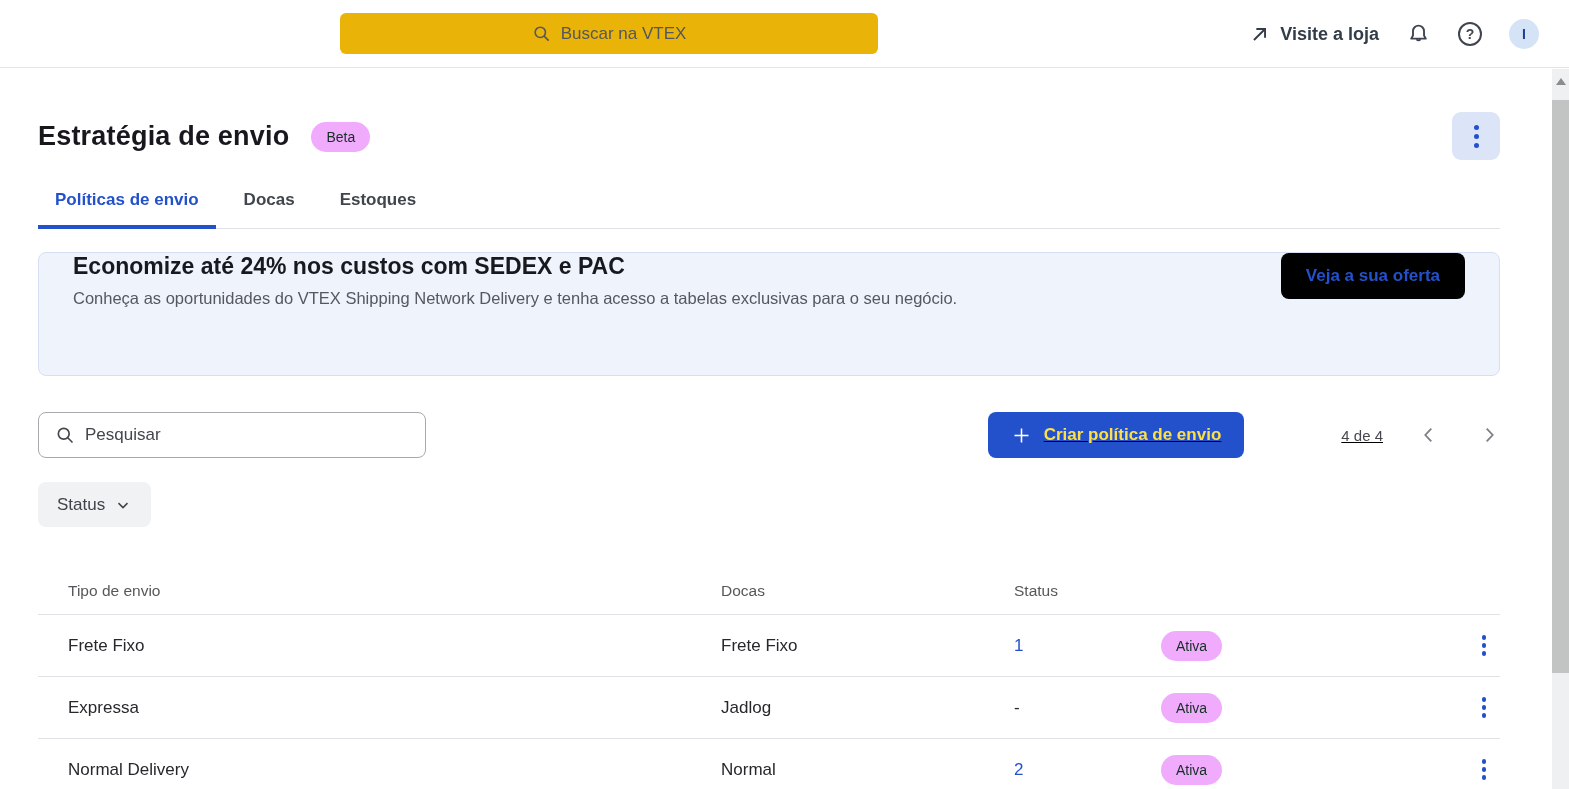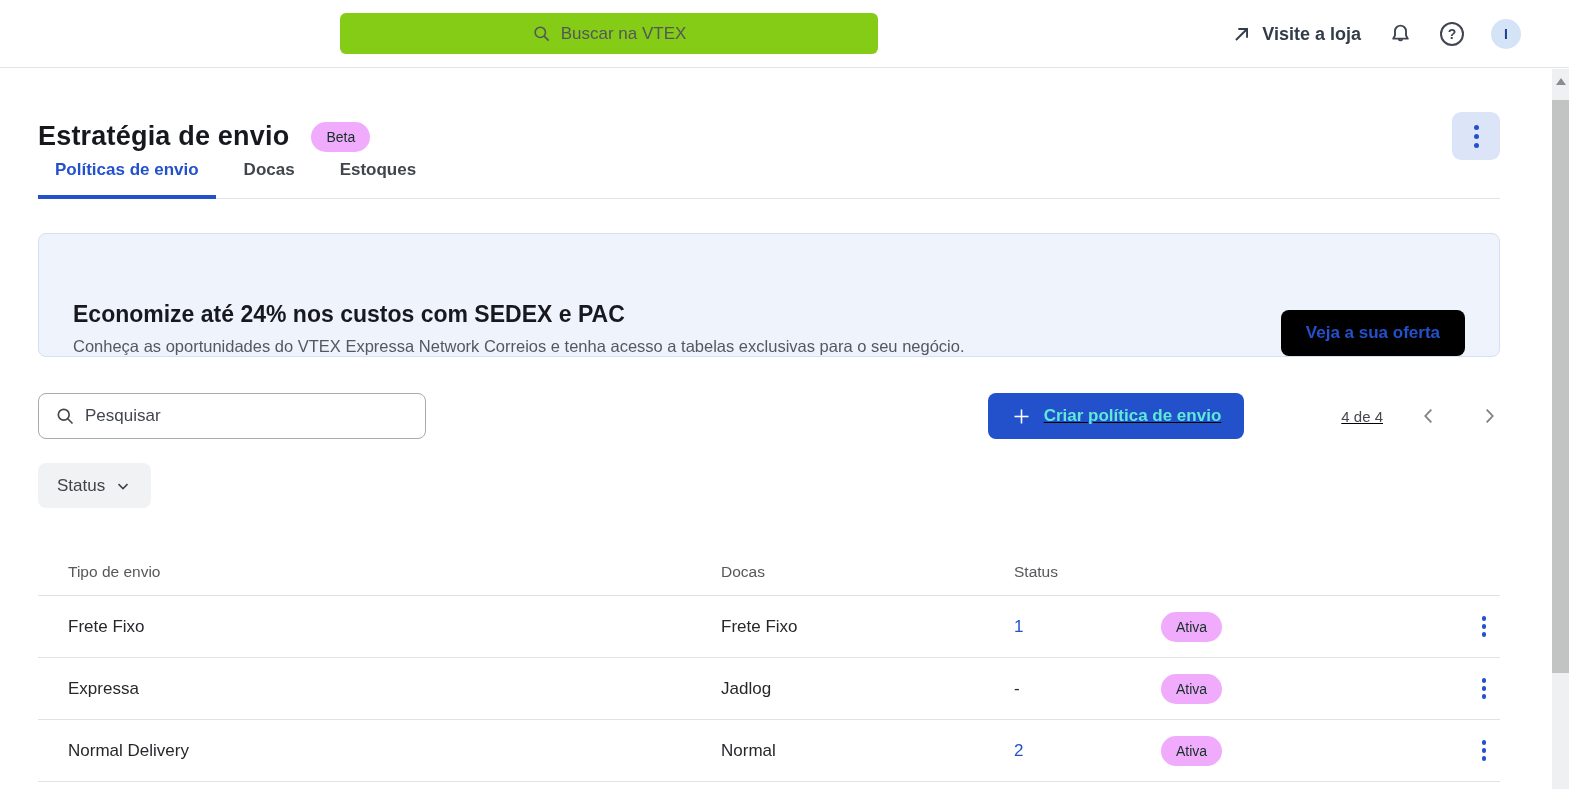--- a/index.html
+++ b/index.html
@@ -2,62 +2,62 @@
 <html><head>
 <meta charset="utf-8">
 <style>
   * { margin:0; padding:0; box-sizing:border-box; }
   html,body { width:1569px; height:789px; overflow:hidden; background:#fff;
     font-family:"Liberation Sans", sans-serif; }
 
   
   .topbar { position:relative; height:68px; background:#fff; border-bottom:1px solid #E2E4E8; }
   .topbar-search { position:absolute; left:340px; top:13px; width:538px; height:41px;
-    background:#84cc16; border-radius:6px; display:flex; align-items:center; justify-content:center;
+    background:#eab308; border-radius:6px; display:flex; align-items:center; justify-content:center;
     gap:10px; color:#54575C; font-size:17px; cursor:pointer; }
-  .topbar-right { position:absolute; right:48px; top:0; height:68px; display:flex; align-items:center; gap:27px; }
+  .topbar-right { position:absolute; right:30px; top:0; height:68px; display:flex; align-items:center; gap:27px; }
   .visit-link { display:flex; align-items:center; gap:11px; color:#333C49; font-size:18px; font-weight:600; cursor:pointer; }
   .icon-btn { background:none; border:none; cursor:pointer; display:flex; align-items:center; color:#3E4450; padding:0; }
   .help-circle { width:24px; height:24px; border:2px solid #3E4450; border-radius:50%;
     display:flex; align-items:center; justify-content:center; font-size:14px; font-weight:700; color:#3E4450; }
   .avatar { width:30px; height:30px; border-radius:50%; background:#D5E3F6; color:#1F3F8F;
     display:flex; align-items:center; justify-content:center; font-size:14px; font-weight:700; cursor:pointer; }
 
   
   .content { width:1462px; margin-left:38px; }
 
   .page-header { display:flex; align-items:center; justify-content:space-between; padding-top:44px; }
   .title-group { display:flex; align-items:flex-end; gap:22px; }
   h1 { font-size:27px; font-weight:600; color:#16181D; letter-spacing:.2px; }
   .pill-green { background:#f0abfc; color:#143024; font-size:14px; padding:7px 15px; border-radius:16px; }
   .kebab-square { width:48px; height:48px; border:none; border-radius:9px; background:#DCE5F8;
     display:flex; flex-direction:column; align-items:center; justify-content:center; gap:4px; cursor:pointer; }
   .kebab-square .dot { width:5px; height:5px; border-radius:50%; background:#2351CC; }
 
-  .tabs { display:flex; gap:11px; border-bottom:1px solid #E1E2E5;align-items:flex-end; }
+  .tabs { margin-top:30px; display:flex; gap:11px; border-bottom:1px solid #E1E2E5;align-items:flex-end; }
   .tab { padding:0 17px 15px; font-size:17px; font-weight:700; color:#41454C; cursor:pointer;
     border-bottom:4px solid transparent; margin-bottom:-1px; background:none; border-top:none; border-left:none; border-right:none;
     font-family:inherit; }
   .tab.active { color:#2351CC; border-bottom-color:#2351CC; }
 
-  .banner { margin-top:34px; height:124px; background:#EFF3FB; border:1px solid #D6DFF3; border-radius:8px;
-    display:flex; align-items:flex-end; justify-content:space-between; padding:0 34px;gap:27px; }
+  .banner { margin-top:23px; height:124px; background:#EFF3FB; border:1px solid #D6DFF3; border-radius:8px;
+    display:flex; align-items:flex-start; justify-content:space-between; padding:0 34px;gap:27px; }
   .banner-title { font-size:23px; font-weight:600; color:#17191E; }
   .banner-desc { margin-top:9px; font-size:16.5px; color:#55585E; }
   .banner-cta { height:46px; padding:0 25px; border:none; border-radius:8px; background:#000000;
     color:#2351CC; font-size:17px; font-weight:700; cursor:pointer; font-family:inherit; white-space:nowrap; }
 
   .toolbar { margin-top:36px; display:flex; align-items:center; justify-content:space-between;text-decoration:underline; }
   .search-input-wrap { position:relative; width:388px; height:46px; }
   .search-input-wrap input { width:100%; height:100%; border:1px solid #A7A9AE; border-radius:8px;
     padding:0 14px 0 46px; font-size:17px; color:#26282C; font-family:inherit; outline:none; }
   .search-input-wrap input::placeholder { color:#42464D; opacity:1; }
   .search-input-wrap .mag { position:absolute; left:17px; top:13px; color:#42464D; }
   .toolbar-right { display:flex; align-items:center; }
-  .btn-primary { height:46px; padding:0 23px; border:none; border-radius:8px; background:#2351CC; color:#5eead4;
+  .btn-primary { height:46px; padding:0 23px; border:none; border-radius:8px; background:#2351CC; color:#fde047;
     font-size:17px; font-weight:700; display:flex; align-items:center; gap:12px; cursor:pointer; font-family:inherit; }
   .page-count { margin-left:97px; font-size:15px; color:#45484E; }
   .nav-arrow { background:none; border:none; cursor:pointer; color:#7E8186; display:flex; align-items:center; padding:0; }
   .nav-arrow.prev { margin-left:35px; } .nav-arrow.next { margin-left:38px; }
 
   .filter-chip { margin-top:24px; height:45px; padding:0 19px; border:none; border-radius:8px; background:#F1F2F3;
     display:inline-flex; align-items:center; gap:9px; font-size:17px; color:#3F434A; cursor:pointer; font-family:inherit; }
 
   
   .table { margin-top:40px; }
@@ -127,21 +127,21 @@
 
   <nav class="tabs">
     <button class="tab active">Políticas de envio</button>
     <button class="tab">Docas</button>
     <button class="tab">Estoques</button>
   </nav>
 
   <section class="banner">
     <div>
       <div class="banner-title">Economize até 24% nos custos com SEDEX e PAC</div>
-      <div class="banner-desc">Conheça as oportunidades do VTEX Expressa Network Correios e tenha acesso a tabelas exclusivas para o seu negócio.</div>
+      <div class="banner-desc">Conheça as oportunidades do VTEX Shipping Network Delivery e tenha acesso a tabelas exclusivas para o seu negócio.</div>
     </div>
     <button class="banner-cta">Veja a sua oferta</button>
   </section>
 
   <div class="toolbar">
     <div class="search-input-wrap">
       <svg class="mag" width="20" height="20" viewBox="0 0 24 24" fill="none" stroke="#42464D" stroke-width="2">
           <circle cx="10.5" cy="10.5" r="6.5"></circle>
           <line x1="15.3" y1="15.3" x2="21" y2="21"></line>
         </svg>

